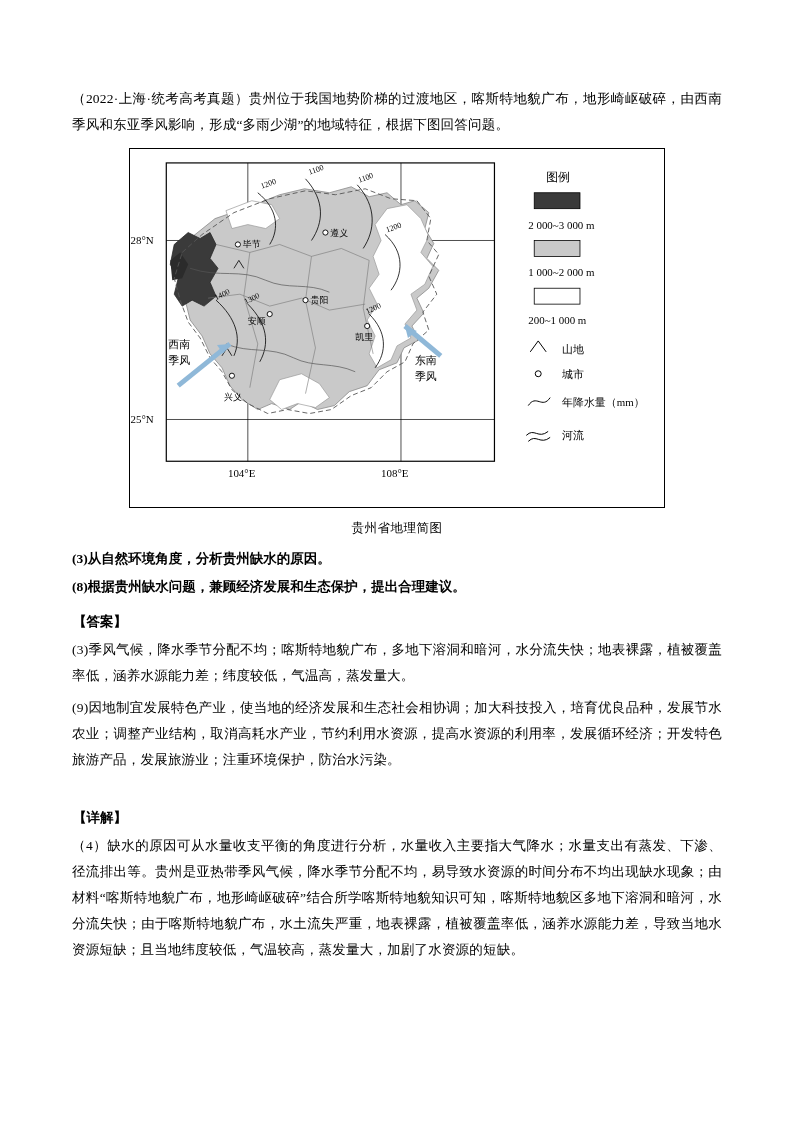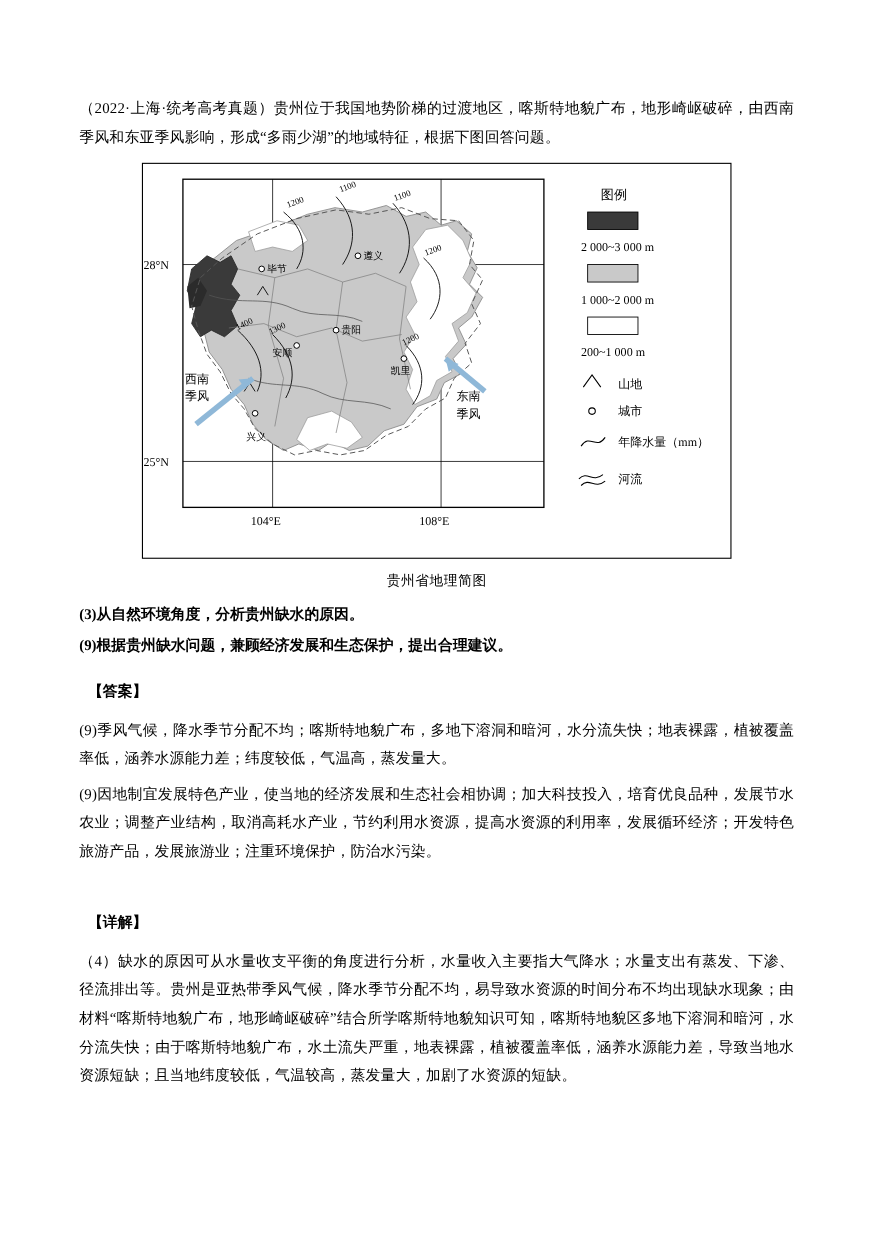--- a/index.html
+++ b/index.html
@@ -68,21 +68,21 @@
     font-size: 13.5px;
     line-height: 28px;
     margin: 0;
     font-weight: bold;
   }
   .gap-sm { height: 6px; }
   .gap-lg { height: 24px; }
   .ans-head, .exp-head {
     font-size: 13.5px;
     line-height: 28px;
-    margin: 8px;
+    margin: 1px;
   }
   svg text {
     font-family: "Liberation Serif", "DejaVu Serif", serif;
   }
 </style>
 </head>
 <body>
 
 <div class="page">
 
@@ -204,24 +204,24 @@
 
         <path d="M398,288 C406,280 410,292 420,284" fill="none" stroke="#000" stroke-width="1"></path>
         <path d="M400,294 C408,286 412,298 422,290" fill="none" stroke="#000" stroke-width="1"></path>
         <text x="434" y="292" font-size="11">河流</text>
       </svg>
     </div>
     <div class="figure-caption">贵州省地理简图</div>
   </div>
 
   <p class="q-line">(3)从自然环境角度，分析贵州缺水的原因。</p>
-  <p class="q-line">(9)根据贵州缺水问题，兼顾经济发展和生态保护，提出合理建议。</p>
+  <p class="q-line">(8)根据贵州缺水问题，兼顾经济发展和生态保护，提出合理建议。</p>
 
   <div class="gap-sm"></div>
   <p class="ans-head bold-head">【答案】</p>
-  <p class="para">(9)季风气候，降水季节分配不均；喀斯特地貌广布，多地下溶洞和暗河，水分流失快；地表裸露，植被覆盖率低，涵养水源能力差；纬度较低，气温高，蒸发量大。</p>
+  <p class="para">(3)季风气候，降水季节分配不均；喀斯特地貌广布，多地下溶洞和暗河，水分流失快；地表裸露，植被覆盖率低，涵养水源能力差；纬度较低，气温高，蒸发量大。</p>
   <p class="para">(9)因地制宜发展特色产业，使当地的经济发展和生态社会相协调；加大科技投入，培育优良品种，发展节水农业；调整产业结构，取消高耗水产业，节约利用水资源，提高水资源的利用率，发展循环经济；开发特色旅游产品，发展旅游业；注重环境保护，防治水污染。</p>
 
   <div class="gap-lg"></div>
   <p class="exp-head bold-head">【详解】</p>
   <p class="para">（4）缺水的原因可从水量收支平衡的角度进行分析，水量收入主要指大气降水；水量支出有蒸发、下渗、径流排出等。贵州是亚热带季风气候，降水季节分配不均，易导致水资源的时间分布不均出现缺水现象；由材料“喀斯特地貌广布，地形崎岖破碎”结合所学喀斯特地貌知识可知，喀斯特地貌区多地下溶洞和暗河，水分流失快；由于喀斯特地貌广布，水土流失严重，地表裸露，植被覆盖率低，涵养水源能力差，导致当地水资源短缺；且当地纬度较低，气温较高，蒸发量大，加剧了水资源的短缺。</p>
 
 </div>
 
 </body></html>

